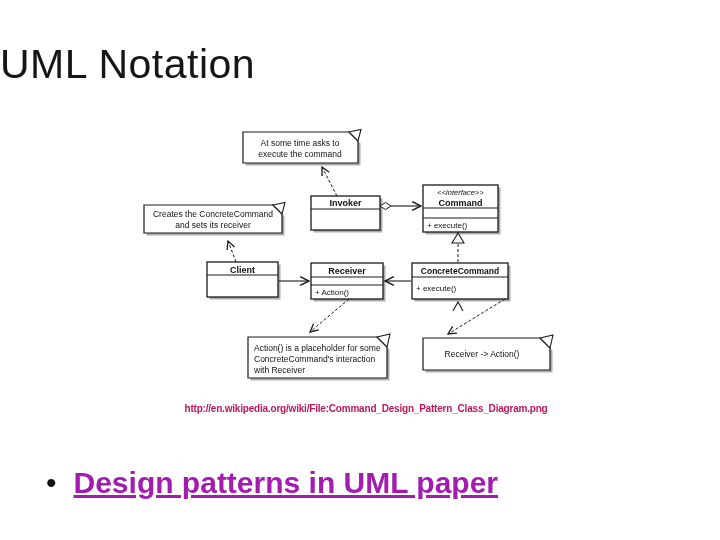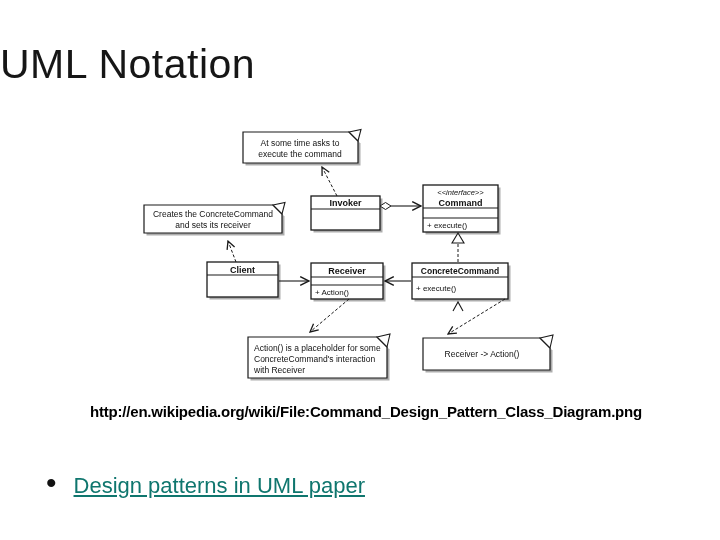--- a/index.html
+++ b/index.html
@@ -14,33 +14,34 @@
     font-size:41px;line-height:1.1;
     color:#161616;
     letter-spacing:0.5px;
   }
   .diagram-svg{
     position:absolute;left:0;top:0;width:720px;height:540px;
   }
   .source-caption{
     position:absolute;top:403px;left:12px;right:0;
     text-align:center;
-    font-size:15px;font-weight:700;color:#000000;
+    font-size:10px;font-weight:700;color:#be185d;
     letter-spacing:-0.2px;
   }
   .bullet-row{
     position:absolute;left:46px;top:466px;
     display:flex;align-items:baseline;gap:17px;
   }
   .bullet-marker{font-size:30px;color:#111;}
   .bullet-link{
-    font-size:22px;
-    color:#0f766e;
+    font-size:30px;
+    color:#a21caf;
     text-decoration:underline;
     cursor:pointer;
+    font-weight:bold;
   }
   svg text{fill:#111;}
 </style>
 </head>
 <body>
 
 <div class="slide-title">UML Notation</div>
 
 <svg class="diagram-svg" viewBox="0 0 720 540" xmlns="http://www.w3.org/2000/svg" font-family="Liberation Sans, sans-serif">
   <defs>

